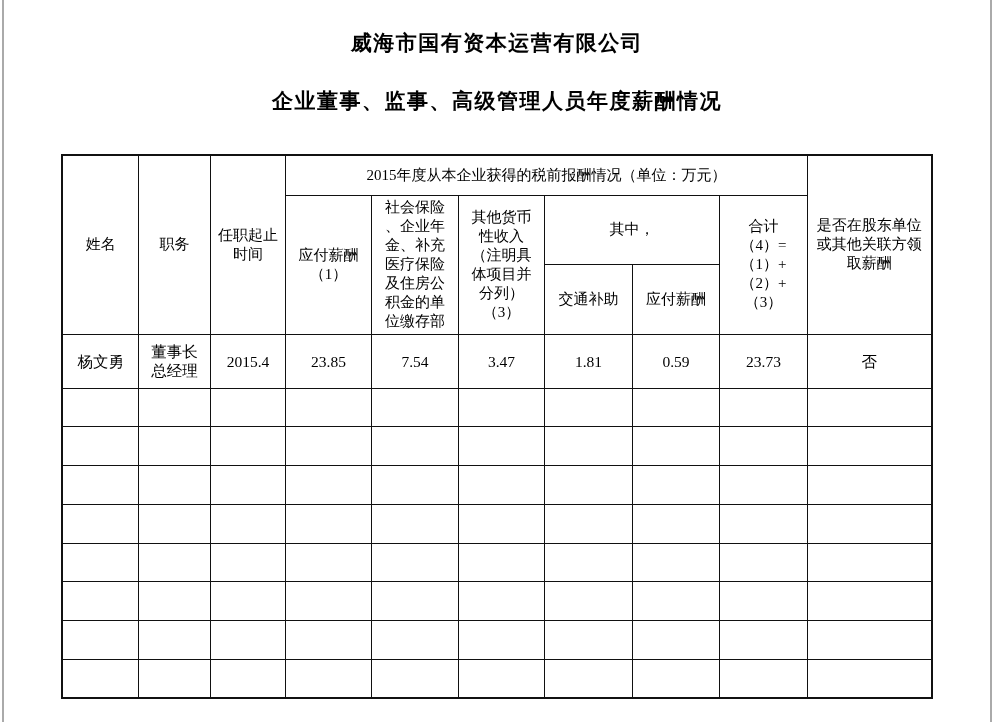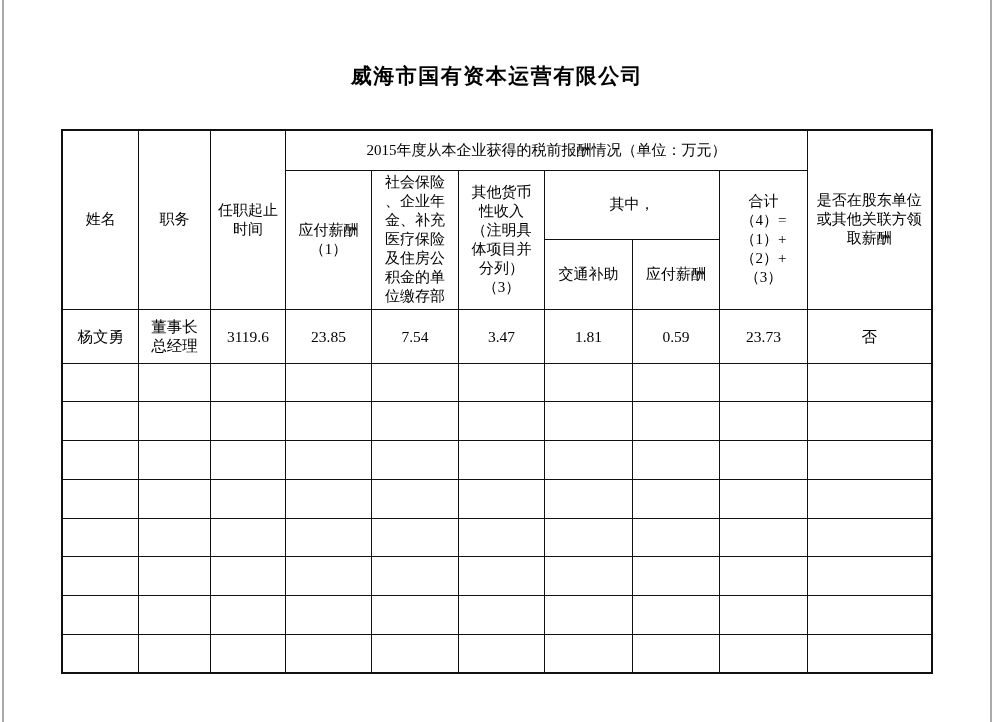--- a/index.html
+++ b/index.html
@@ -13,21 +13,20 @@
     overflow: hidden;
   }
   .edge-line {
     position: absolute; top: 0; bottom: 0; width: 2px;
     background: #aaaaaa;
   }
   .edge-line.left  { left: 2px; }
   .edge-line.right { left: 990px; }
 
   .title-block {
-    padding-top: 33px;
     text-align: center;
     font-weight: bold;
     font-size: 21px;
     line-height: 29px;
     letter-spacing: 1.5px;
     white-space: pre-line;
   }
 
   table.salary {
     border-collapse: collapse;
@@ -54,20 +53,21 @@
   tr.data-row td { font-size: 15.5px; }
 </style>
 </head>
 <body>
 
 <div class="edge-line left"></div>
 <div class="edge-line right"></div>
 
 <div class="title-block">
   <div>威海市国有资本运营有限公司</div>
+  <div>企业董事、监事、高级管理人员年度薪酬情况</div>
 </div>
 
 <table class="salary">
   <colgroup>
     <col style="width:76px">
       <col style="width:72px">
       <col style="width:75px">
     <col style="width:86px">
       <col style="width:87px">
       <col style="width:86px">
@@ -111,21 +111,21 @@
 （3）</td>
     </tr>
     <tr class="r3">
       <td>交通补助</td>
       <td>应付薪酬</td>
     </tr>
     <tr class="data-row">
       <td>杨文勇</td>
       <td>董事长
 总经理</td>
-      <td>3119.6</td>
+      <td>2015.4</td>
       <td>23.85</td>
       <td>7.54</td>
       <td>3.47</td>
       <td>1.81</td>
       <td>0.59</td>
       <td>23.73</td>
       <td>否</td>
     </tr>
   </tbody>
   <tbody id="empty-rows">

